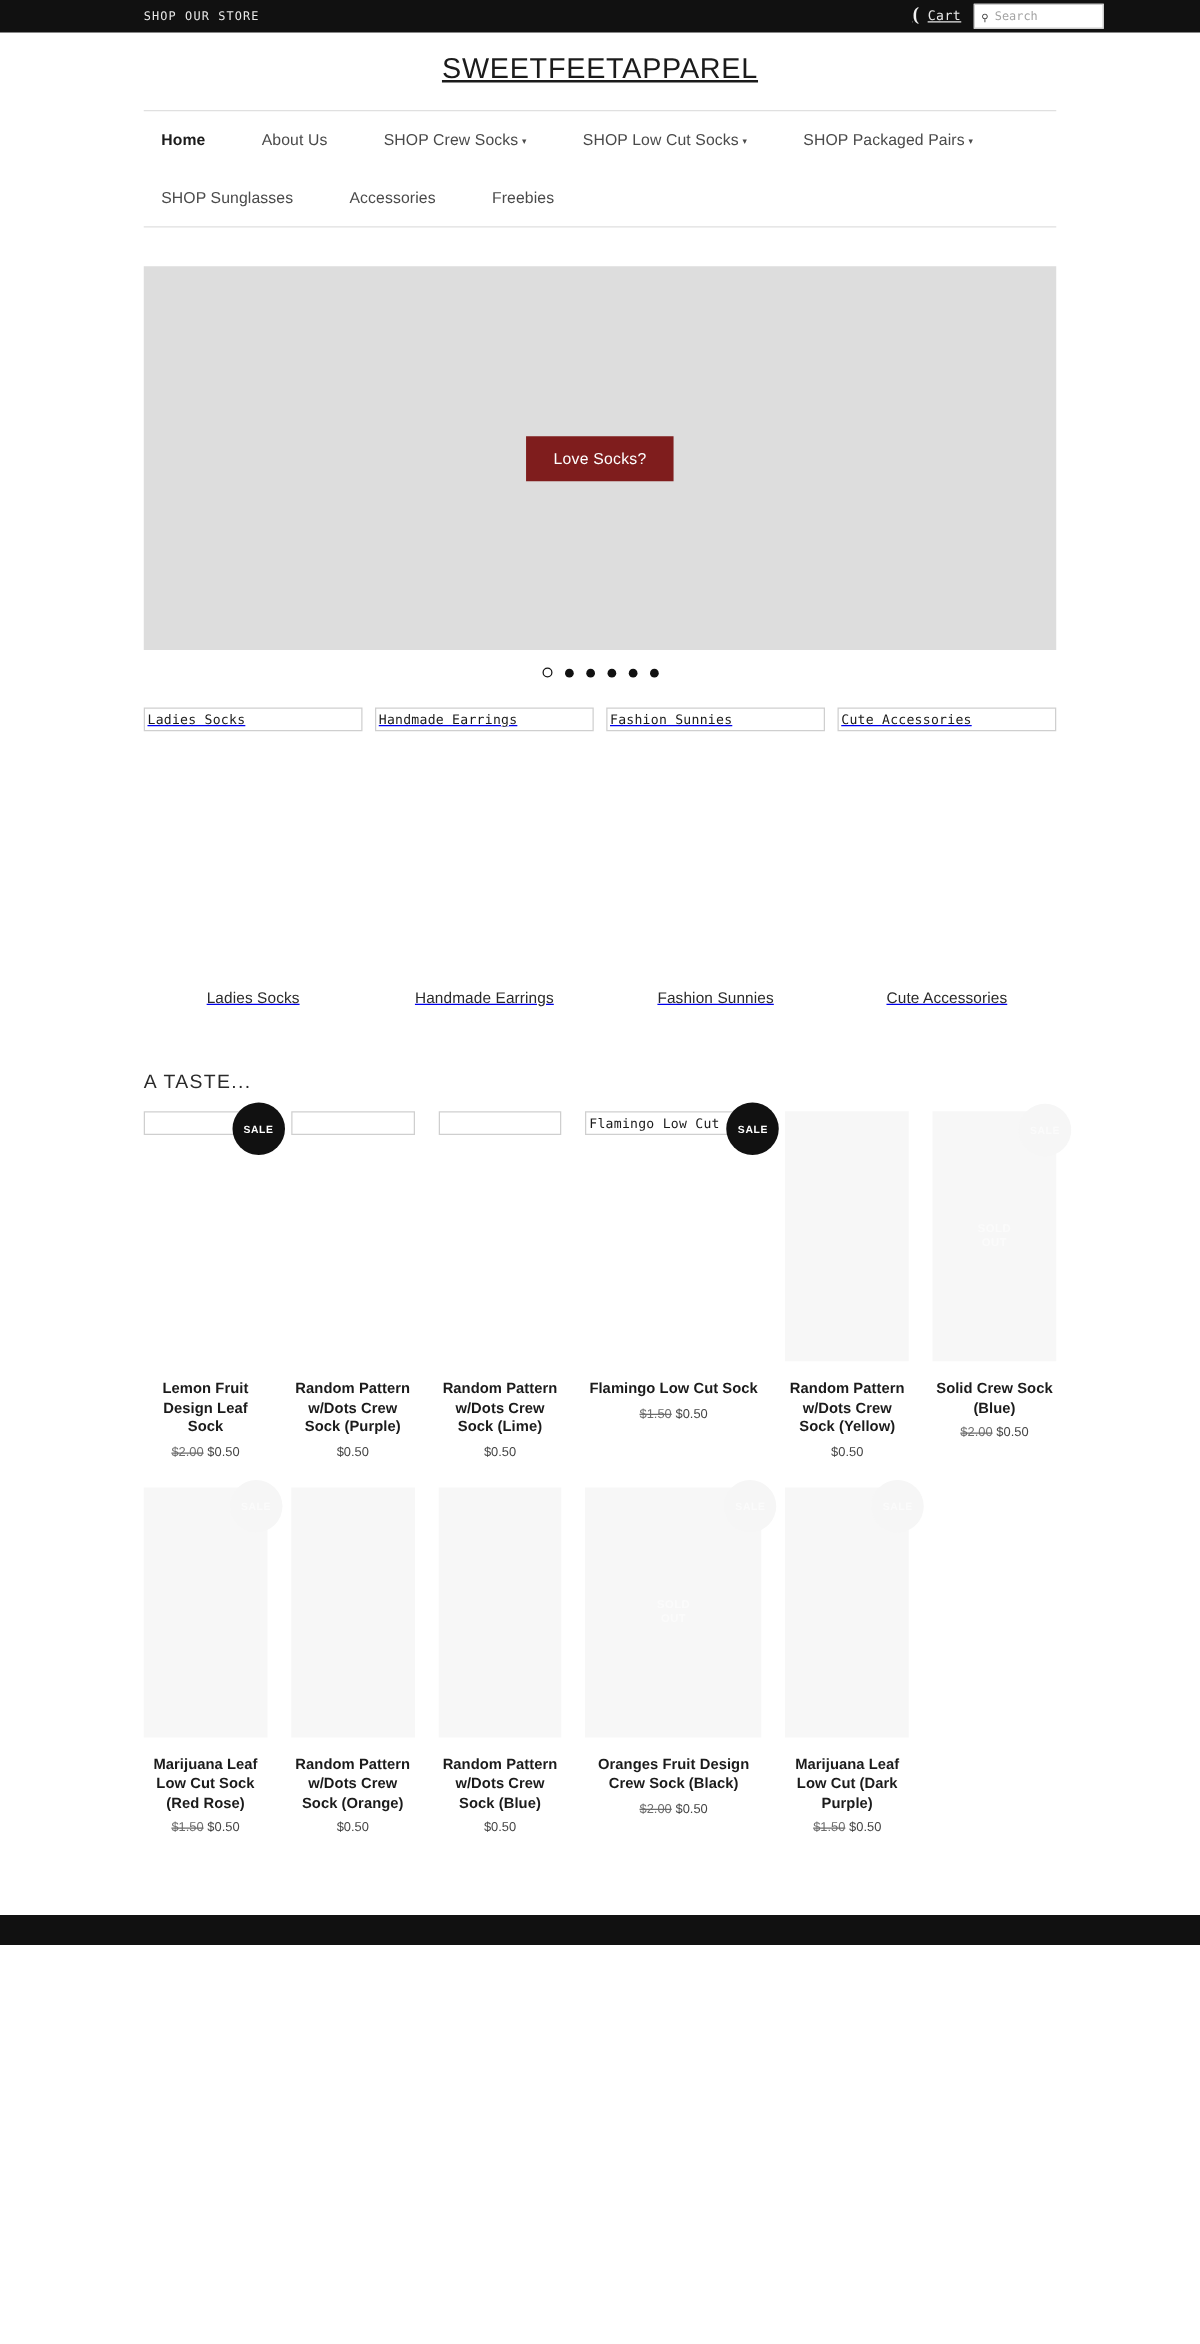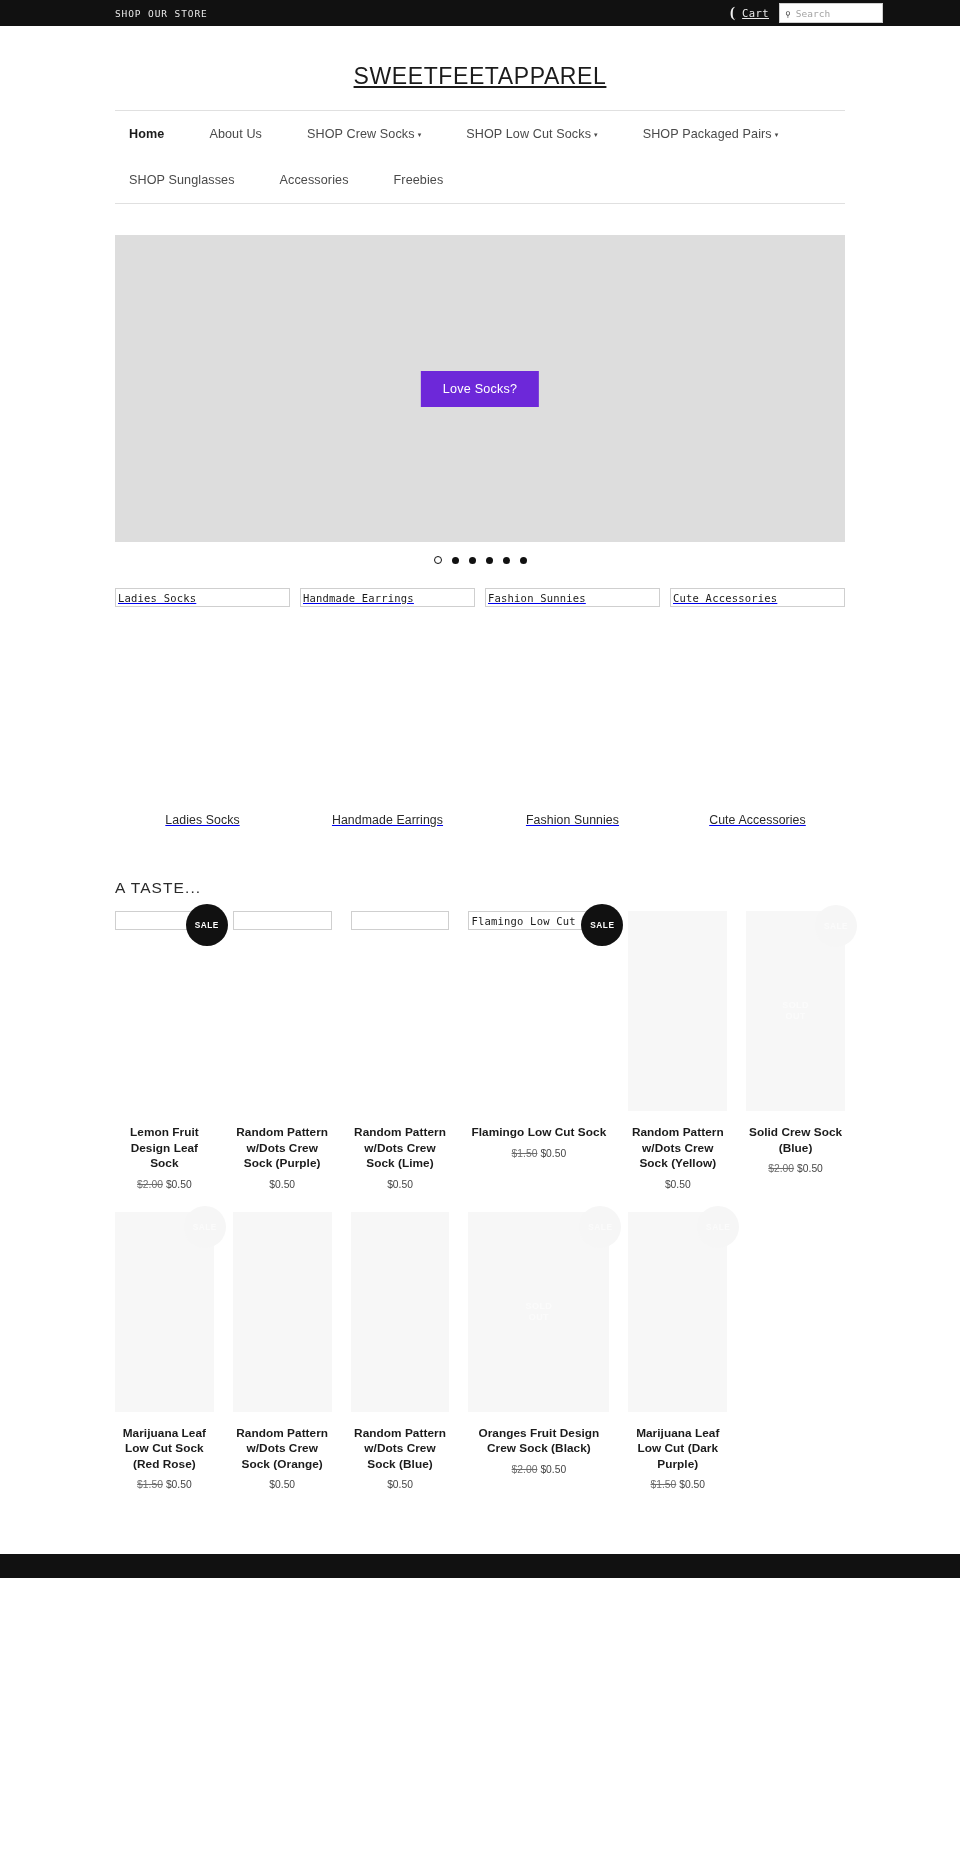--- a/index.html
+++ b/index.html
@@ -87,21 +87,21 @@
     font-size: 9.5px;
     color: #8d8d8d;
     padding-left: 5px;
     width: 80px;
     height: 18px;
   }
   .search-input::placeholder { color: #a4a4a4; }
 
   
   .site-header {
-    padding-top: 37px;
+    padding-top: 15px;
     padding-bottom: 20px;
     text-align: center;
   }
   .site-title {
     font-family: "Liberation Sans", sans-serif;
     font-weight: 400;
     font-size: 23px;
     letter-spacing: 0.6px;
     color: #1b1b1b;
   }
@@ -147,21 +147,21 @@
     width: 730px;
     height: 307px;
     margin: 31px auto 0;
     background: #dddddd;
   }
   .hero-cta {
     position: absolute;
     left: 50%;
     top: 50%;
     transform: translate(-50%, -50%);
-    background: #6d28d9;
+    background: #7f1d1d;
     color: #ffffff;
     font-size: 12.6px;
     padding: 11px 22px;
     text-decoration: none;
     letter-spacing: 0.2px;
     white-space: nowrap;
   }
   .dots {
     display: flex;
     justify-content: center;

